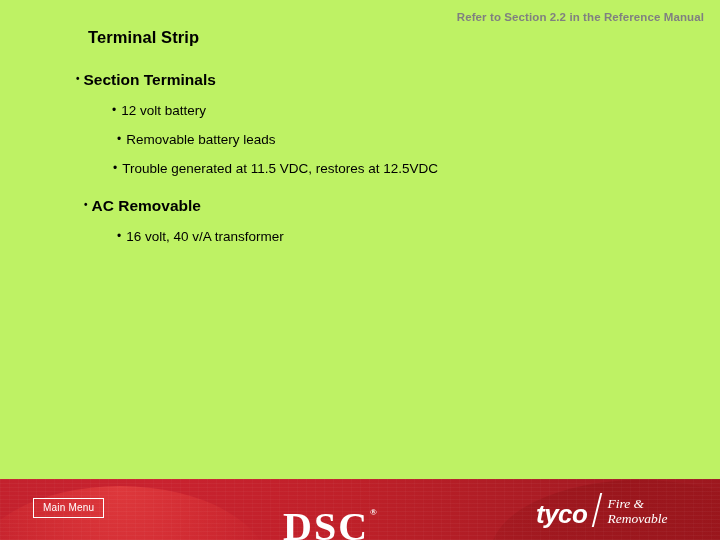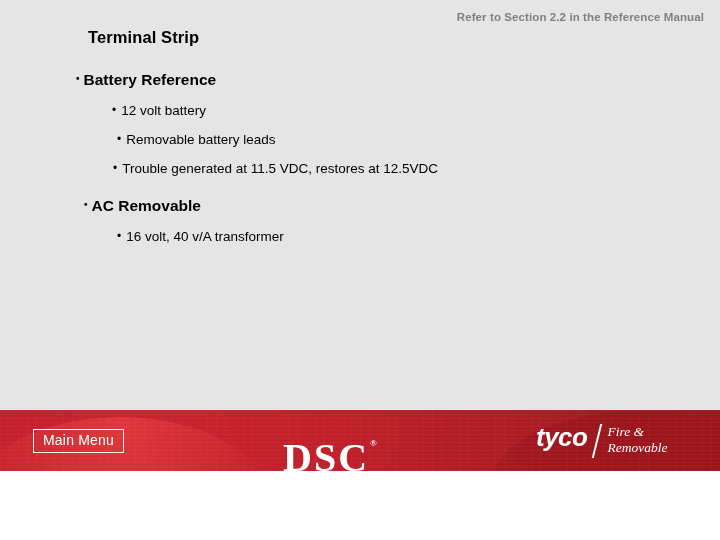--- a/index.html
+++ b/index.html
@@ -12,22 +12,22 @@
     background: #ffffff;
     font-family: "Liberation Sans", sans-serif;
     overflow: hidden;
     position: relative;
   }
 
   #slide {
     position: absolute;
     top: 0; left: 0;
     width: 720px;
-    height: 471px;
-    background: #e5e5e5;
+    height: 540px;
+    background: #bef264;
   }
 
   
   .header-note {
     position: absolute;
     top: 11px;
     right: 16px;
     font-size: 11.5px;
     font-weight: bold;
     color: #808080;
@@ -168,21 +168,21 @@
     pointer-events: none;
   }
 
   .main-menu-btn {
     position: absolute;
     left: 33px;
     top: 19px;
     padding: 3px 9px 4px 9px;
     border: 1px solid #ffffff;
     color: #ffffff;
-    font-size: 14px;
+    font-size: 10px;
     font-weight: normal;
     letter-spacing: 0.2px;
     background: transparent;
     white-space: nowrap;
     line-height: 1.1;
   }
 
   
   .dsc-logo {
     position: absolute;
@@ -204,21 +204,21 @@
     top: -11px;
     left: 1px;
   }
 
   
   .tyco-lockup {
     position: absolute;
     left: 536px;
     top: 14px;
     display: flex;
-    align-items: flex-start;
+    align-items: flex-end;
     white-space: nowrap;
   }
   .tyco-word {
     color: #ffffff;
     font-size: 26px;
     font-weight: bold;
     font-style: italic;
     letter-spacing: -0.5px;
     line-height: 1;
     font-family: "Liberation Sans", sans-serif;
@@ -244,21 +244,21 @@
 <div id="slide">
 
   <div class="header-note">Refer to Section 2.2 in the Reference Manual</div>
 
   <div class="slide-title">Terminal Strip</div>
 
   <div class="body-area">
 
     <div class="bullet-row lvl1 row-battery-terminals">
       <span class="bullet-mark">•</span>
-      <span class="bullet-text">Battery Reference</span>
+      <span class="bullet-text">Section Terminals</span>
     </div>
 
     <div class="bullet-row lvl2 row-12-volt">
       <span class="bullet-mark">•</span>
       <span class="bullet-text">12 volt battery</span>
     </div>
 
     <div class="bullet-row lvl2 row-removable">
       <span class="bullet-mark">•</span>
       <span class="bullet-text">Removable battery leads</span>

